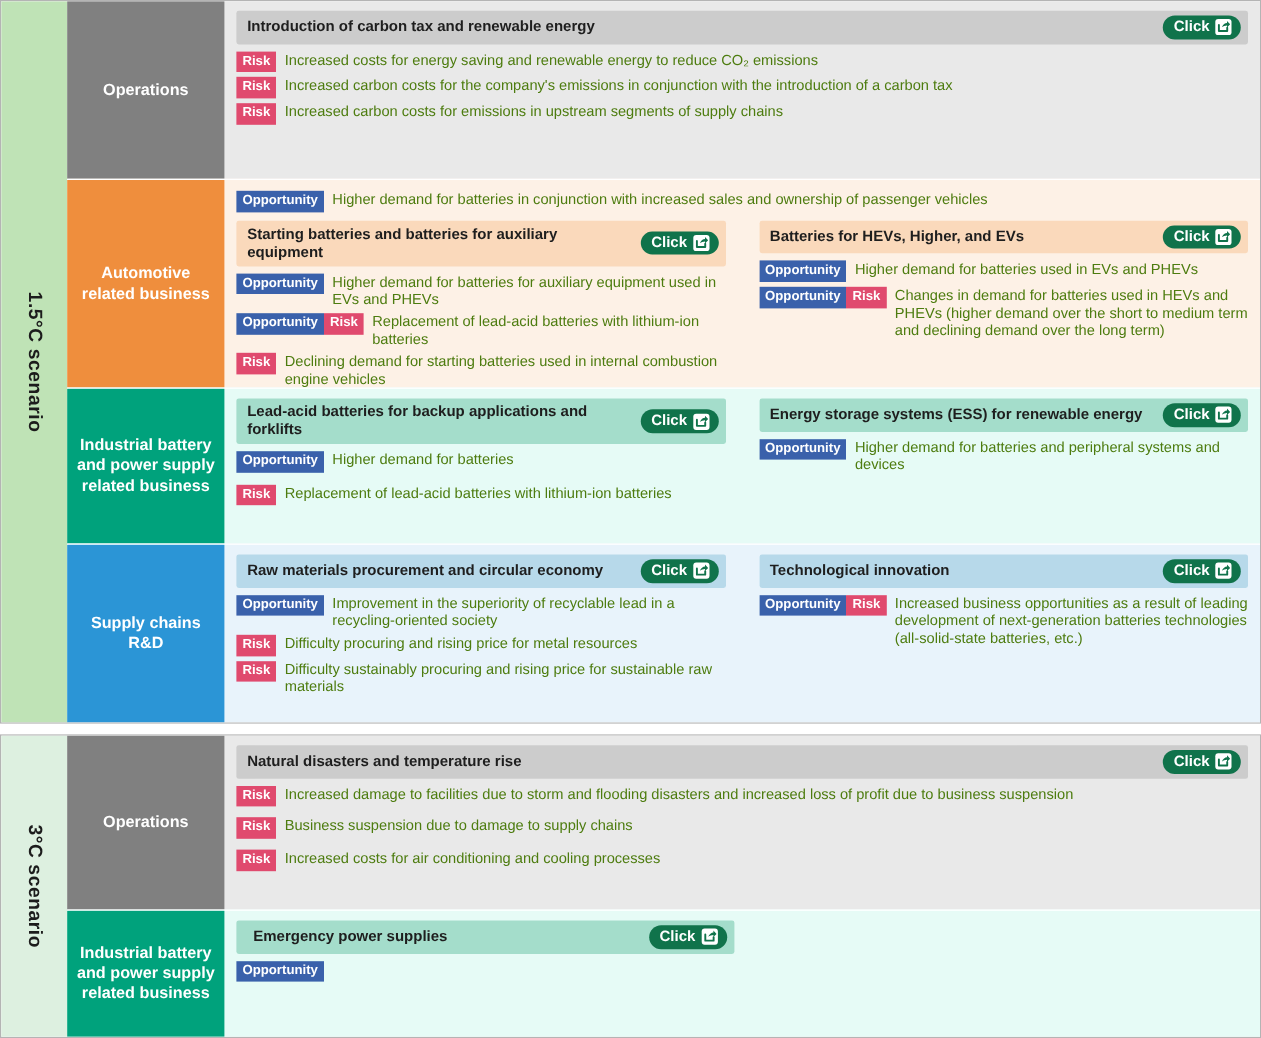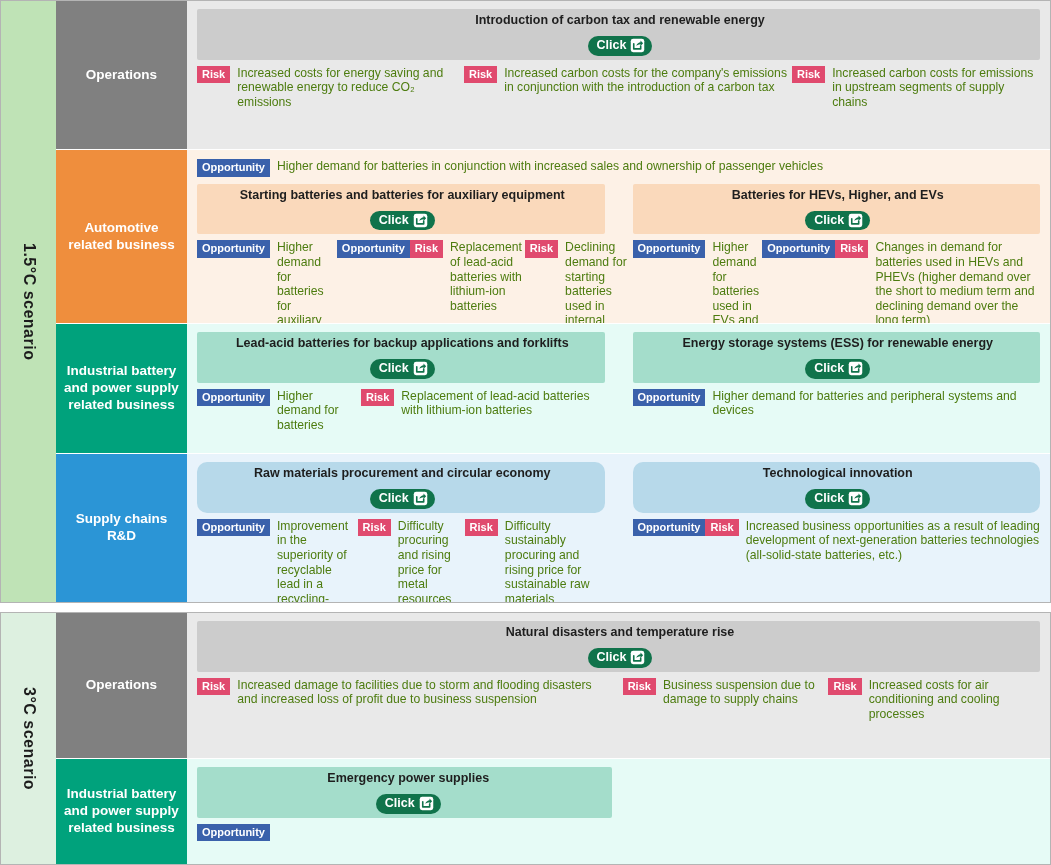--- a/index.html
+++ b/index.html
@@ -61,41 +61,40 @@
     display:flex;flex-direction:column;
   }
 
   
   .panel-head{
     display:flex;align-items:center;justify-content:space-between;
     gap:8px;
     padding:4px 6px 4px 9px;
     box-sizing:border-box;
     border-radius:2px;
-    flex-direction:column;
   }
   .panel-head .title{
     font-weight:bold;font-size:12.5px;color:#1e1e1e;line-height:1.2;
   }
   .click-btn{
     flex:0 0 auto;
     display:inline-flex;align-items:center;gap:4px;
     background:#10734b;
     color:#ffffff;
     border-radius:11px;
     padding:2px 7px 2px 9px;
     font-weight:bold;font-size:12.5px;
     line-height:1.25;
     white-space:nowrap;
     cursor:pointer;
   }
   .click-btn .ext{display:inline-flex;width:15px;height:15px;}
 
   
-  .items{margin-top:5px;display:flex;flex-direction:row;gap:3px;}
+  .items{margin-top:5px;display:flex;flex-direction:column;gap:3px;}
   .item{display:flex;align-items:flex-start;gap:7px;}
   .tags{flex:0 0 auto;display:flex;align-items:stretch;margin-top:1px;}
   .tag{
     font-weight:bold;font-size:11px;color:#ffffff;
     padding:2px 5px 3px 5px;line-height:1.15;white-space:nowrap;
   }
   .tag.opportunity{background:#3a61ab;}
   .tag.risk{background:#e04a6e;}
   .item-text{
     font-size:12.2px;line-height:1.2;color:#4d7c0f;
@@ -118,21 +117,21 @@
   .cat-orange{background:#ef8e3d;}
   .cat-teal{background:#00a27c;align-items:center;}
   .cat-blue{background:#2b95d6;}
 
   .scn-green-1{background:#bfe3b6;}
   .scn-green-3{background:#ddf0e0;}
 
   .head-gray{background:#cccccc;}
   .head-orange{background:#fad9bb;}
   .head-teal{background:#a4ddcb;}
-  .head-blue{background:#b7d9ea;border-radius:10px;}
+  .head-blue{background:#b7d9ea;}
 </style>
 </head>
 <body>
 
 <div class="board">
 
   <div class="scenario" style="height:603px;">
     <div class="scn-label scn-green-1">
       <span>1.5°C scenario</span>
     </div>

